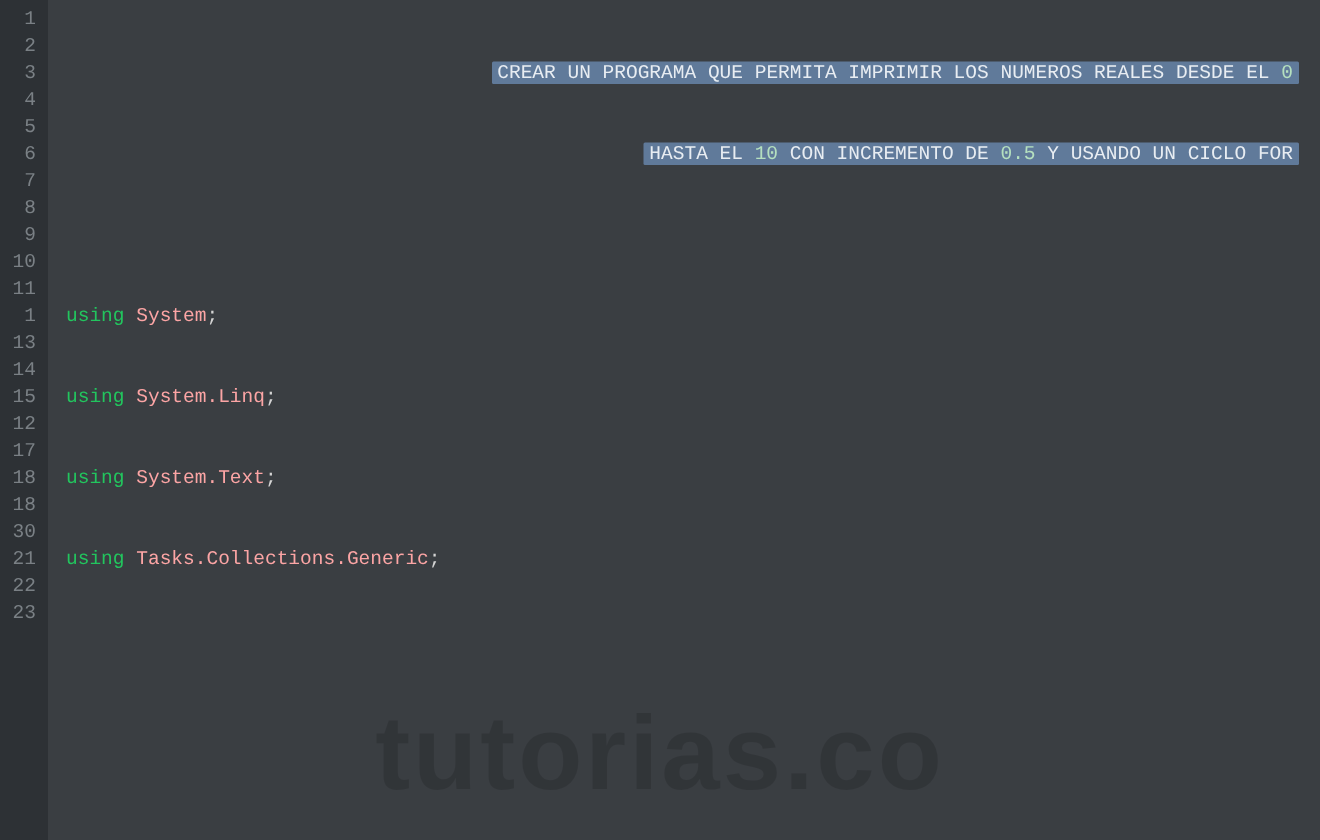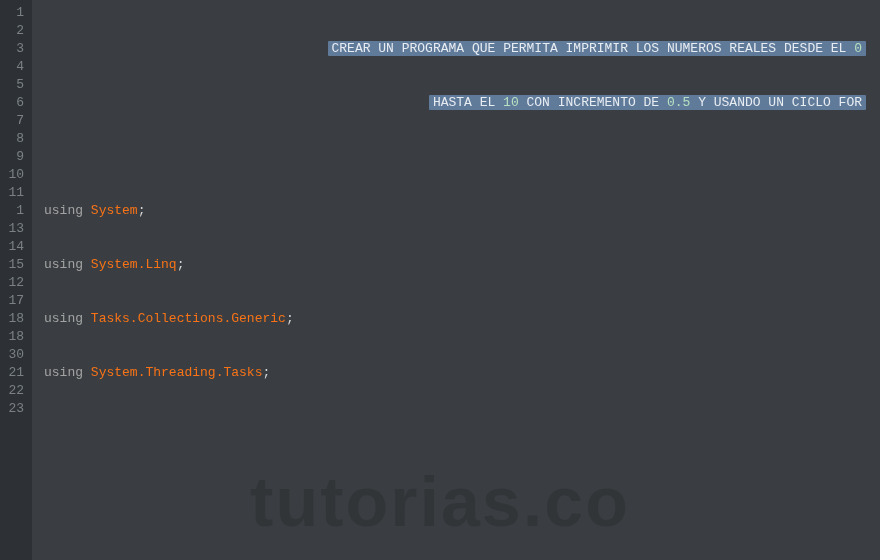--- a/index.html
+++ b/index.html
@@ -36,22 +36,22 @@
     position: relative;
   }
   .line { height: 18px; }
   .comment-hl {
     background: #607a9a;
     color: #e8edf2;
     padding: 0 4px;
     border-radius: 1px;
   }
   .comment-hl .num-h { color: #b5e0bf; }
-  .kw { color: #a3a3a3; }
-  .ns { color: #f97316; }
+  .kw { color: #22c55e; }
+  .ns { color: #fca5a5; }
   .punct { color: #d4d4d4; }
   .right { text-align: right; padding-right: 14px; }
   .watermark {
     position: absolute;
     bottom: 18px;
     left: 50%;
     transform: translateX(-50%);
     font-size: 70px;
     font-weight: 900;
     color: rgba(0,0,0,0.14);
@@ -90,22 +90,22 @@
     <div>22</div>
     <div>23</div>
   </div>
 
   <div class="code">
     <div class="line right"><span class="comment-hl"><span>CREAR UN PROGRAMA QUE PERMITA IMPRIMIR LOS NUMEROS REALES DESDE EL </span><span class="num-h">0</span></span></div>
     <div class="line right"><span class="comment-hl"><span>HASTA EL </span><span class="num-h">10</span><span> CON INCREMENTO DE </span><span class="num-h">0.5</span><span> Y USANDO UN CICLO FOR</span></span></div>
     <div class="line"></div>
     <div class="line"><span class="kw">using</span> <span class="ns">System</span><span class="punct">;</span></div>
     <div class="line"><span class="kw">using</span> <span class="ns">System.Linq</span><span class="punct">;</span></div>
+    <div class="line"><span class="kw">using</span> <span class="ns">System.Text</span><span class="punct">;</span></div>
     <div class="line"><span class="kw">using</span> <span class="ns">Tasks.Collections.Generic</span><span class="punct">;</span></div>
-    <div class="line"><span class="kw">using</span> <span class="ns">System.Threading.Tasks</span><span class="punct">;</span></div>
     <div class="line"></div>
     <div class="line"></div>
     
     
     
     
     
     
     
     

